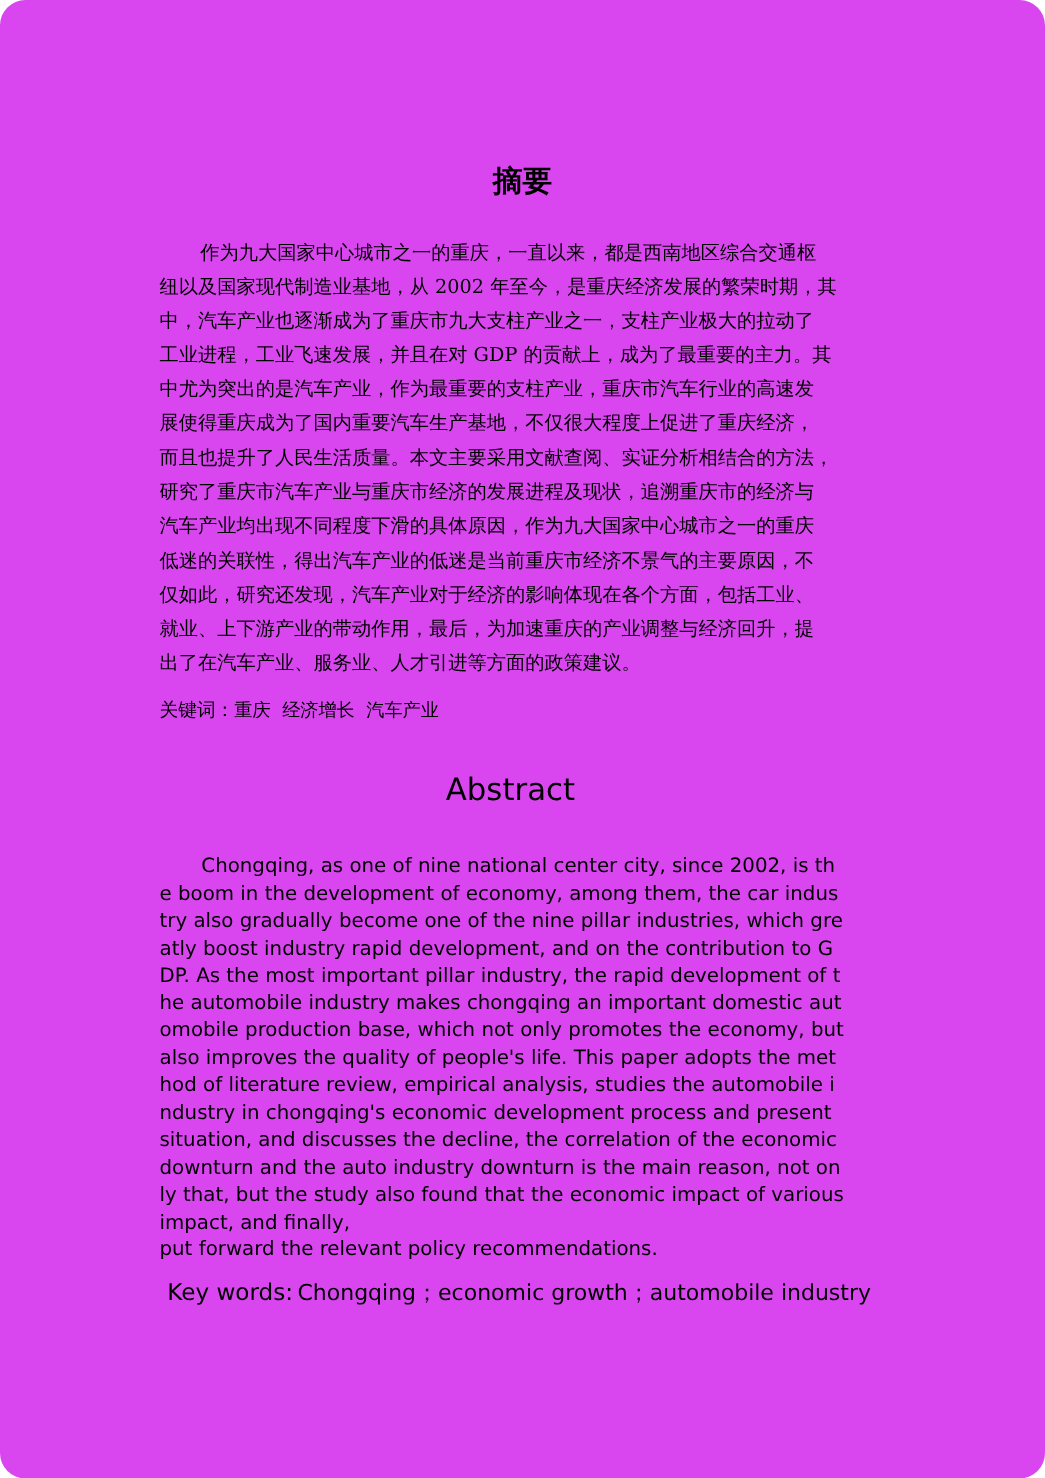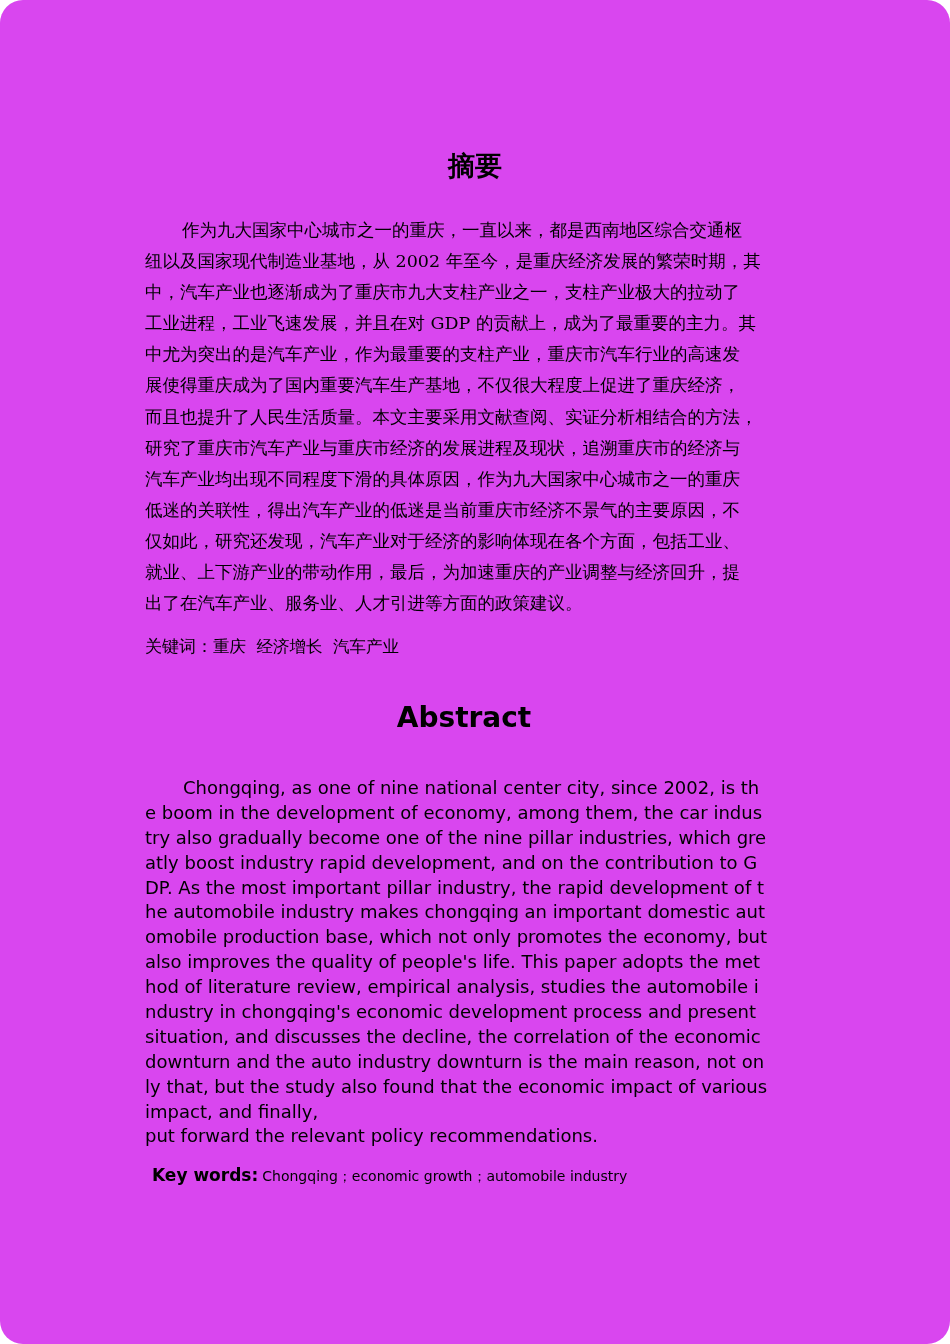--- a/index.html
+++ b/index.html
@@ -61,21 +61,21 @@
     .cn-kw-value {
       font-family: "DejaVu Serif", serif;
       font-size: 16.5px;
     }
     .en-title {
       position: absolute;
       left: 0; width: 928px;
       top: 700px;
       text-align: center;
       font-family: "DejaVu Sans", sans-serif;
-      font-weight: bold;
+      font-weight: normal;
       font-size: 28px;
       line-height: 36px;
     }
     .en-body {
       position: absolute;
       left: 145px;
       top: 776px;
       width: 700px;
       font-family: "DejaVu Sans", sans-serif;
       font-size: 18px;
@@ -89,26 +89,26 @@
     .en-keywords {
       position: absolute;
       left: 152px;
       top: 1161px;
       height: 28px;
       line-height: 28px;
       white-space: nowrap;
     }
     .en-kw-label {
       font-family: "DejaVu Sans", sans-serif;
-      font-weight: bold;
-      font-size: 17px;
+      font-weight: normal;
+      font-size: 21px;
     }
     .en-kw-value {
       font-family: "DejaVu Sans", sans-serif;
-      font-size: 14px;
+      font-size: 20px;
     }
   </style>
 </head>
 <body>
 
 <div class="page">
 
   <div class="cn-title">摘要</div>
 
   <div class="cn-body">

